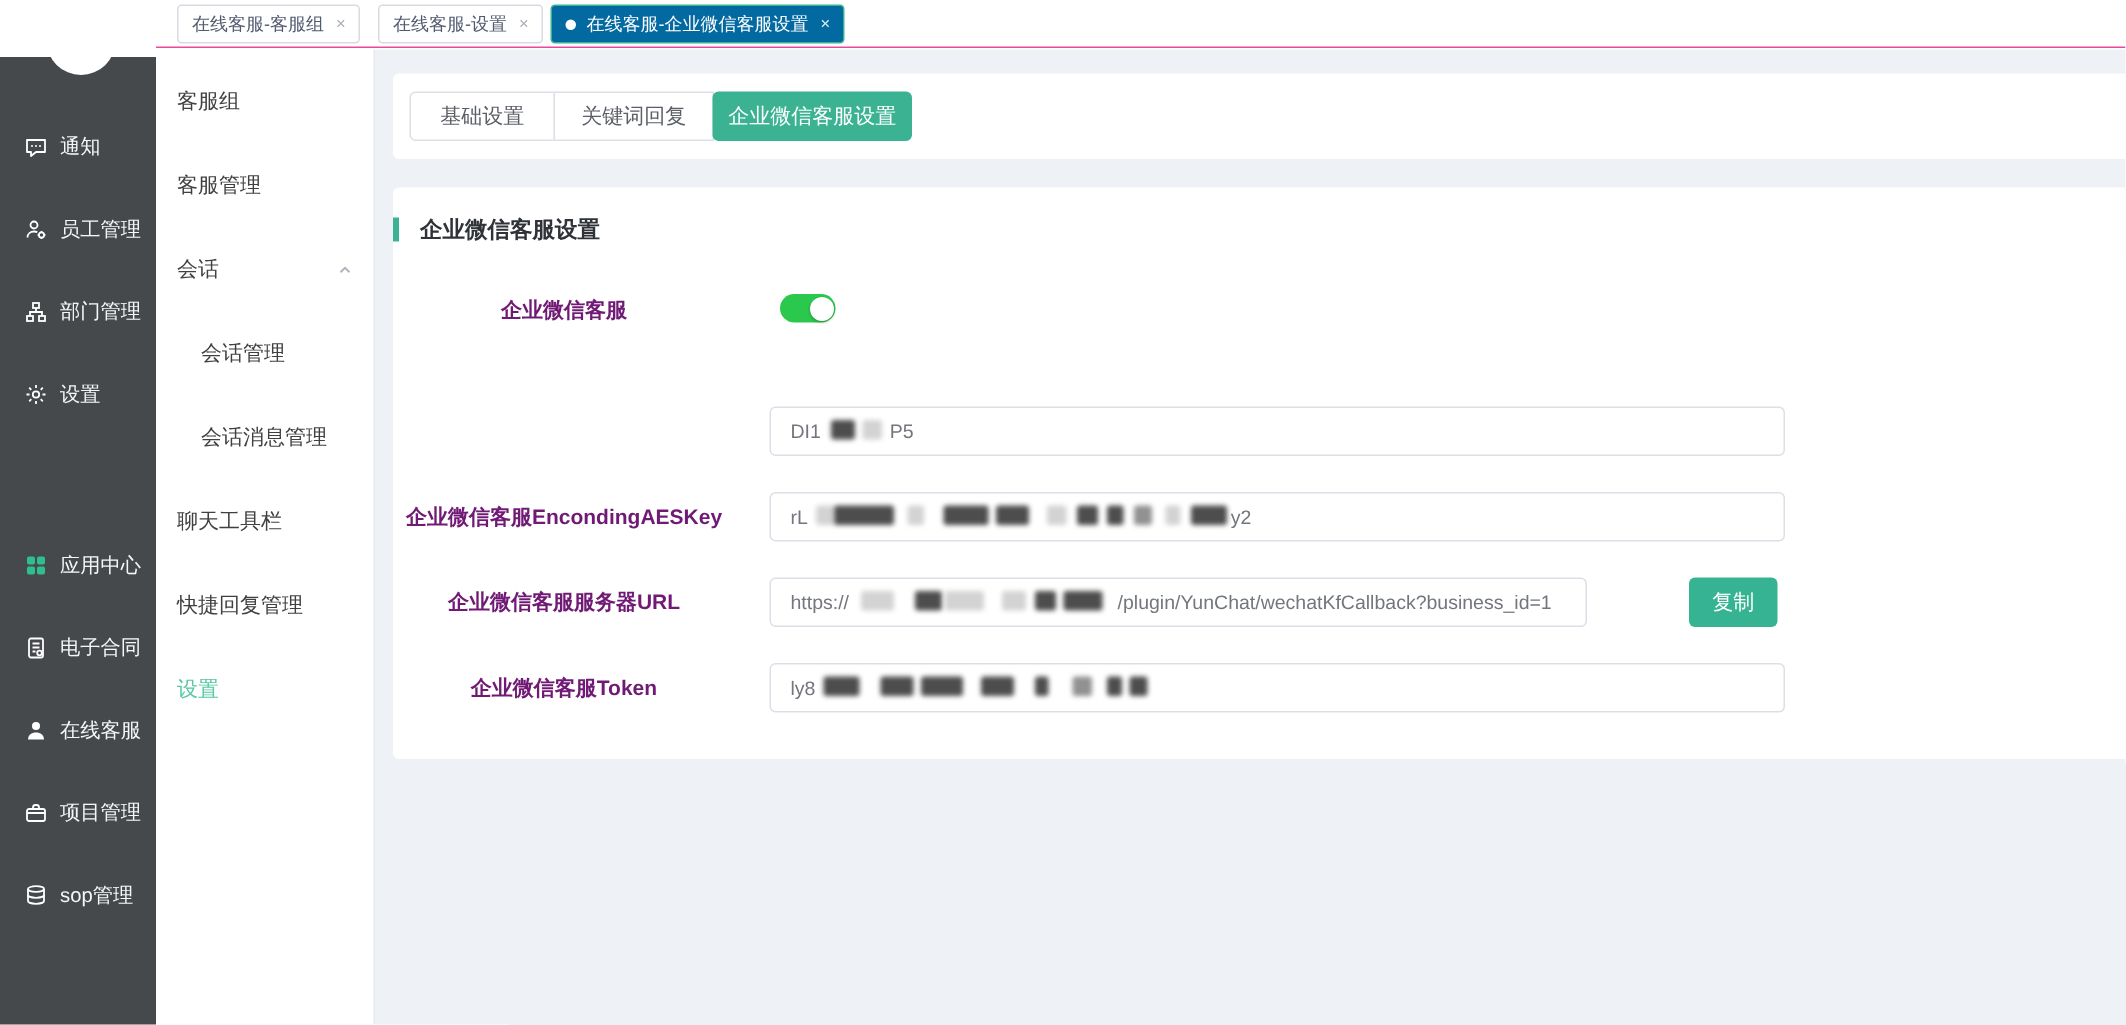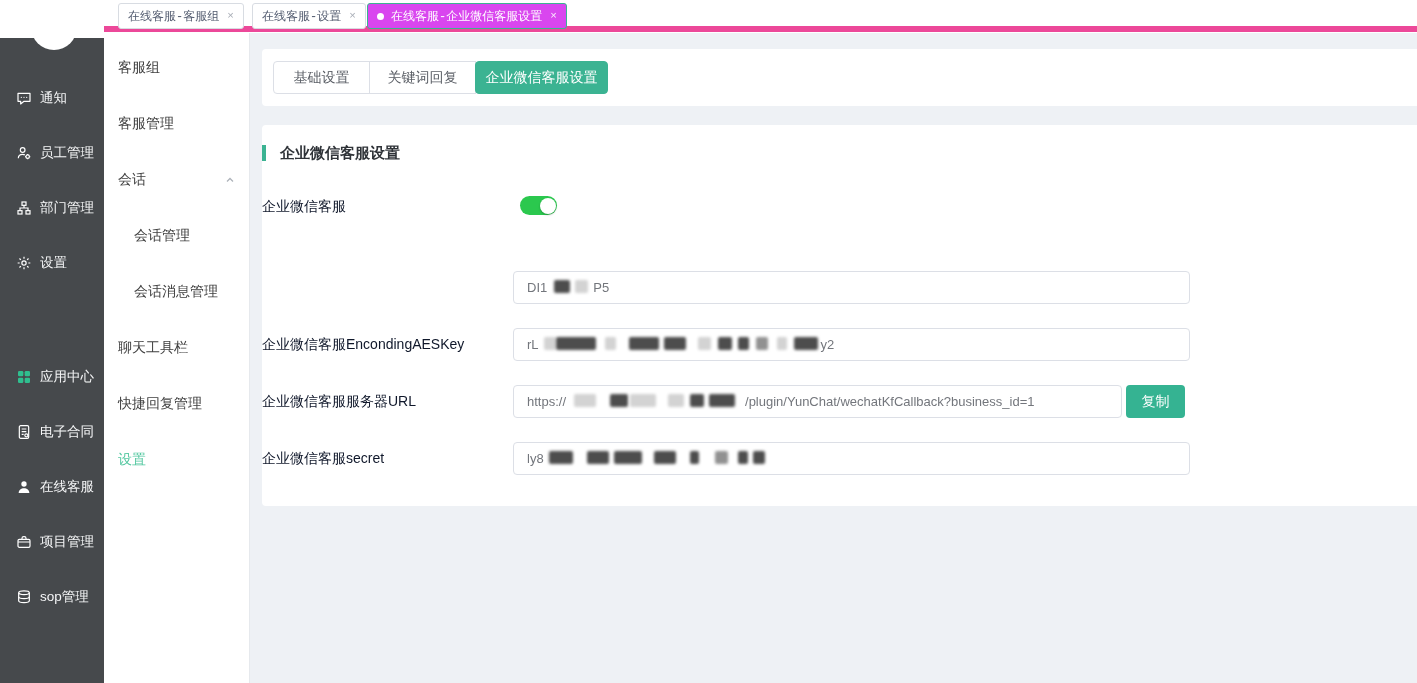--- a/index.html
+++ b/index.html
@@ -8,24 +8,24 @@
 
   
   .dark-sidebar { position:absolute; left:0; top:0; width:104px; height:683px; background:#46494c; z-index:5;margin-top:38px; }
   .avatar { position:absolute; left:31px; top:-34px; width:46px; height:46px; border-radius:50%; background:#fff; }
   .nav-item { position:absolute; left:15px; display:flex; align-items:center; gap:8px; color:#f5f6f7; font-size:13.5px; height:20px; cursor:pointer; white-space:nowrap; }
   .nav-item .ic { width:17px; height:17px; display:inline-flex; align-items:center; justify-content:center; color:#ffffff; flex:0 0 17px; }
   .nav-item .ic svg { width:16px; height:16px; }
   .ic.green { color:#2fbf8f; }
 
   
-  .tabstrip { position:absolute; left:104px; top:0; width:1313px; height:32px; background:#fff; border-bottom:6px solid #ec4899; z-index:4;font-family:Liberation Mono, monospace; }
+  .tabstrip { position:absolute; left:104px; top:0; width:1313px; height:32px; background:#fff; border-bottom:1px solid #ec4899; z-index:4; }
   .wtab { position:absolute; top:3px; height:26px; display:inline-flex; align-items:center; padding:0 9px; border:1px solid #d8dce2; border-radius:3px; background:#fff; font-size:12px; color:#515a6e; cursor:pointer; white-space:nowrap; }
   .wtab .close { margin-left:8px; font-size:11px; color:#a7acb5; line-height:1; }
-  .wtab.active { background:#d946ef; border-color:#3bb392; color:#fff; }
+  .wtab.active { background:#0369a1; border-color:#3bb392; color:#fff; }
   .wtab.active .close { color:rgba(255,255,255,.9); }
   .wtab .dot { width:7px; height:7px; border-radius:50%; background:#fff; margin-right:7px; }
 
   
   .sub-sidebar { position:absolute; left:104px; top:33px; width:146px; height:650px; background:#fff; border-right:1px solid #e6e9ed; z-index:3; }
   .sub-item { position:absolute; left:0; width:146px; height:20px; font-size:14px; color:#404040; cursor:pointer; }
   .sub-item .txt { position:absolute; left:14px; top:0; line-height:20px; }
   .sub-item.child .txt { left:30px; }
   .sub-item.active { color:#55c8a1; }
   .sub-item .caret { position:absolute; right:14px; top:4px; width:12px; height:12px; color:#aeb3ba; }
@@ -38,29 +38,29 @@
   .seg-group { position:absolute; left:11px; top:12px; display:flex; }
   .seg-btn { height:33px; background:#fff; border:1px solid #dcdfe6; color:#5b5f66; font-size:14px; display:flex; align-items:center; justify-content:center; cursor:pointer; }
   .seg-btn.first { width:97px; border-radius:4px 0 0 4px; }
   .seg-btn.mid { width:107px; margin-left:-1px;text-align:center; }
   .seg-btn.active { width:133px; margin-left:-1px; background:#3bb392; border-color:#3bb392; color:#fff; border-radius:4px; }
 
   .form-panel { position:absolute; left:12px; top:92px; width:1155px; height:381px; background:#fff; border-radius:4px 0 0 4px; }
   .section-bar { position:absolute; left:0; top:20px; width:4px; height:16px; background:#3bb392; }
   .section-title { position:absolute; left:18px; top:19px; font-size:15px; font-weight:bold; color:#2f3338; }
 
-  .form-label { position:absolute; left:0; width:228px; text-align:left; font-size:14px; font-weight:400; color:#0f172a; line-height:20px; white-space:nowrap; }
+  .form-label { position:absolute; left:0; width:228px; text-align:center; font-size:14px; font-weight:700; color:#701a75; line-height:20px; white-space:nowrap; }
 
   .toggle { position:absolute; left:258px; top:71px; width:37px; height:19px; border-radius:10px; background:#2bc84e; cursor:pointer; }
   .toggle .knob { position:absolute; right:1.5px; top:1.5px; width:16px; height:16px; border-radius:50%; background:#fff; box-shadow:0 1px 2px rgba(0,0,0,.25); }
   .hint { position:absolute; left:258px; top:96px; font-size:12.5px; color:#9a9da3; white-space:nowrap; }
 
   .inp { position:absolute; left:251px; height:33px; border:1px solid #dcdfe6; border-radius:4px; background:#fff; display:flex; align-items:center; padding-left:13px; font-size:13px; color:#73767c; overflow:hidden; white-space:nowrap; cursor:text; }
   .inp.w-full { width:677px; }
-  .inp.w-url { width:609px; }
+  .inp.w-url { width:545px; }
   .mask-b { display:inline-block; height:13px; border-radius:2px; filter:blur(1.7px); }
   .t-d { background:#4d4d4d; } .t-m { background:#919191; } .t-l { background:#d3d3d3; } .t-g { background:transparent; filter:none; }
 
   .copy-btn { position:absolute; left:864px; width:59px; height:33px; border-radius:4px; background:#35b392; color:#fff; font-size:14px; display:flex; align-items:center; justify-content:center; cursor:pointer; }
 </style>
 </head>
 <body>
 
 <div class="dark-sidebar">
   <div class="avatar"></div>
@@ -247,20 +247,20 @@
     </div>
 
     <div class="form-label" style="top:266px">企业微信客服服务器URL</div>
     <div class="inp w-url" style="top:260px" role="textbox">
       <span>https://</span>
         <span><span class="mask-b t-g" style="width: 8px;"></span><span class="mask-b t-l" style="width: 22px;"></span><span class="mask-b t-g" style="width: 14px;"></span><span class="mask-b t-d" style="width: 18px;"></span><span class="mask-b t-g" style="width: 2px;"></span><span class="mask-b t-l" style="width: 26px;"></span><span class="mask-b t-g" style="width: 12px;"></span><span class="mask-b t-l" style="width: 16px;"></span><span class="mask-b t-g" style="width: 6px;"></span><span class="mask-b t-d" style="width: 14px;"></span><span class="mask-b t-g" style="width: 5px;"></span><span class="mask-b t-d" style="width: 26px;"></span><span class="mask-b t-g" style="width: 10px;"></span></span>
         <span>/plugin/YunChat/wechatKfCallback?business_id=1</span>
     </div>
     <div class="copy-btn" style="top:260px">复制</div>
 
-    <div class="form-label" style="top:323px">企业微信客服secret</div>
+    <div class="form-label" style="top:323px">企业微信客服Token</div>
     <div class="inp w-full" style="top:317px" role="textbox">
       <span>ly8</span>
         <span><span class="mask-b t-g" style="width: 5px;"></span><span class="mask-b t-d" style="width: 24px;"></span><span class="mask-b t-g" style="width: 14px;"></span><span class="mask-b t-d" style="width: 22px;"></span><span class="mask-b t-g" style="width: 5px;"></span><span class="mask-b t-d" style="width: 28px;"></span><span class="mask-b t-g" style="width: 12px;"></span><span class="mask-b t-d" style="width: 22px;"></span><span class="mask-b t-g" style="width: 14px;"></span><span class="mask-b t-d" style="width: 9px;"></span><span class="mask-b t-g" style="width: 16px;"></span><span class="mask-b t-m" style="width: 13px;"></span><span class="mask-b t-g" style="width: 10px;"></span><span class="mask-b t-d" style="width: 10px;"></span><span class="mask-b t-g" style="width: 5px;"></span><span class="mask-b t-d" style="width: 12px;"></span></span>
         <span></span>
     </div>
   </div>
 </div>
 
 </body></html>

